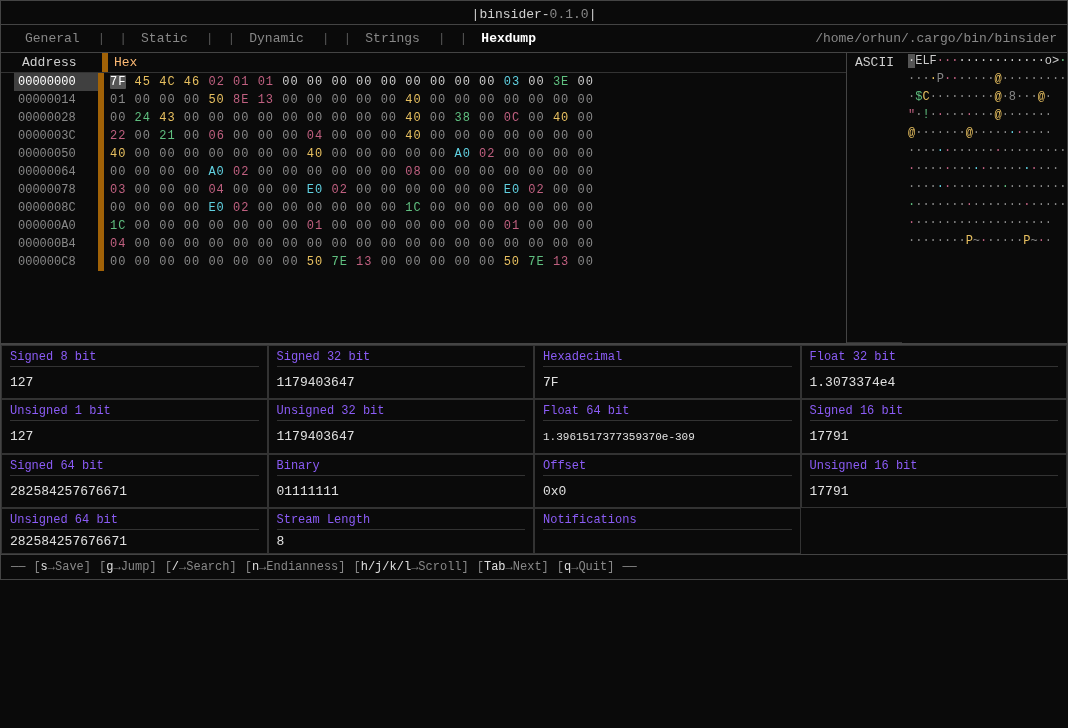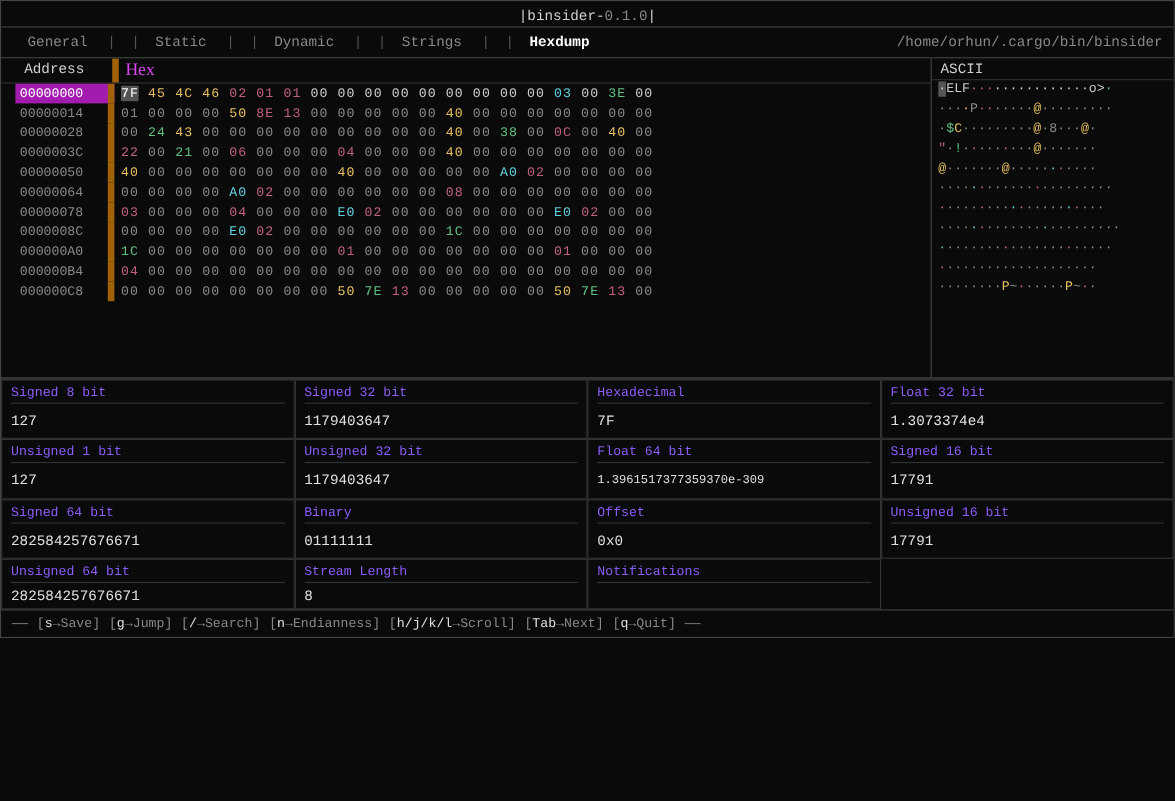--- a/index.html
+++ b/index.html
@@ -68,21 +68,21 @@
     .hex-section {
       display: flex;
       flex-direction: column;
       flex: 1;
       overflow: hidden;
       border-right: 1px solid #444;
     }
     .ascii-section {
       width: 220px;
       display: flex;
-      flex-direction: column;
+      flex-direction: row;
       overflow: hidden;
     }
     .section-header {
       color: #d0d0d0;
       padding: 2px 8px;
       font-size: 13px;
       border-bottom: 1px solid #333;
     }
     .hex-header {
       display: flex;
@@ -94,23 +94,22 @@
       min-width: 90px;
       color: #d0d0d0;
       padding: 2px 4px;
       font-size: 13px;
       border-right: 6px solid #a16207;
       margin-left: 13px;
     }
     .hex-cols {
       flex: 1;
       padding: 2px 6px;
-      font-size: 16px;
-      color: #d946ef;
-      font-family: Liberation Serif, serif;
+      font-size: 13px;
+      color: #fdba74;
     }
     .hex-row {
       display: flex;
       align-items: center;
       min-height: 18px;
     }
     .hex-row .addr-col {
       color: #888;
       font-size: 12px;
     }
@@ -135,21 +134,21 @@
       white-space: pre;
       min-height: 18px;
     }
     .hex-container {
       overflow-y: auto;
     }
     .c-yellow { color: #e8c060; }
     .c-pink { color: #c06080; }
     .c-green { color: #60c080; }
     .c-cyan { color: #60d0e0; }
-    .c-selected-addr { color: #fff; background: #a21caf; }
+    .c-selected-addr { color: #fff; background: #404040; }
     .selected-cell { background: #555; color: #fff; border-radius: 1px; }
 
     
     .info-grid {
       display: grid;
       grid-template-columns: 1fr 1fr 1fr 1fr;
       grid-template-rows: 1fr 1fr 1fr;
       gap: 0;
       border-top: 1px solid #444;
       height: 210px;

